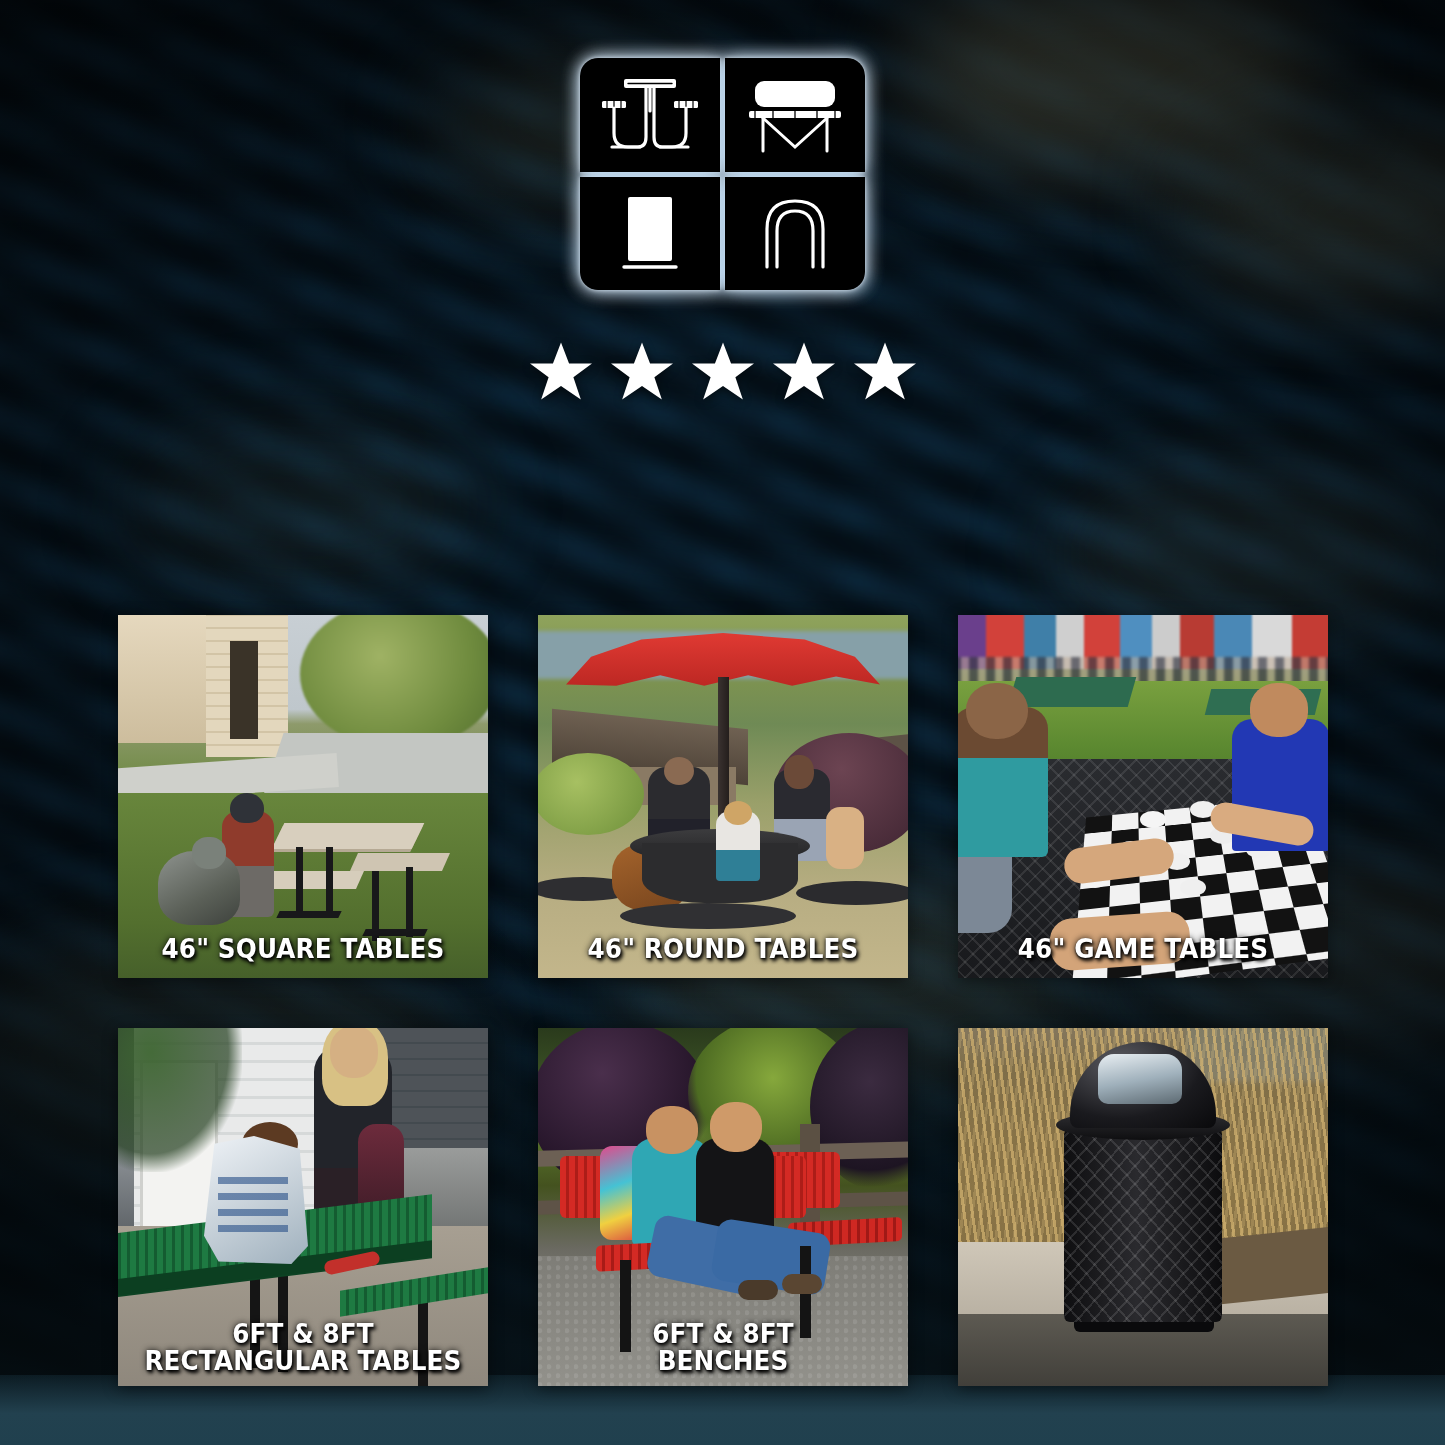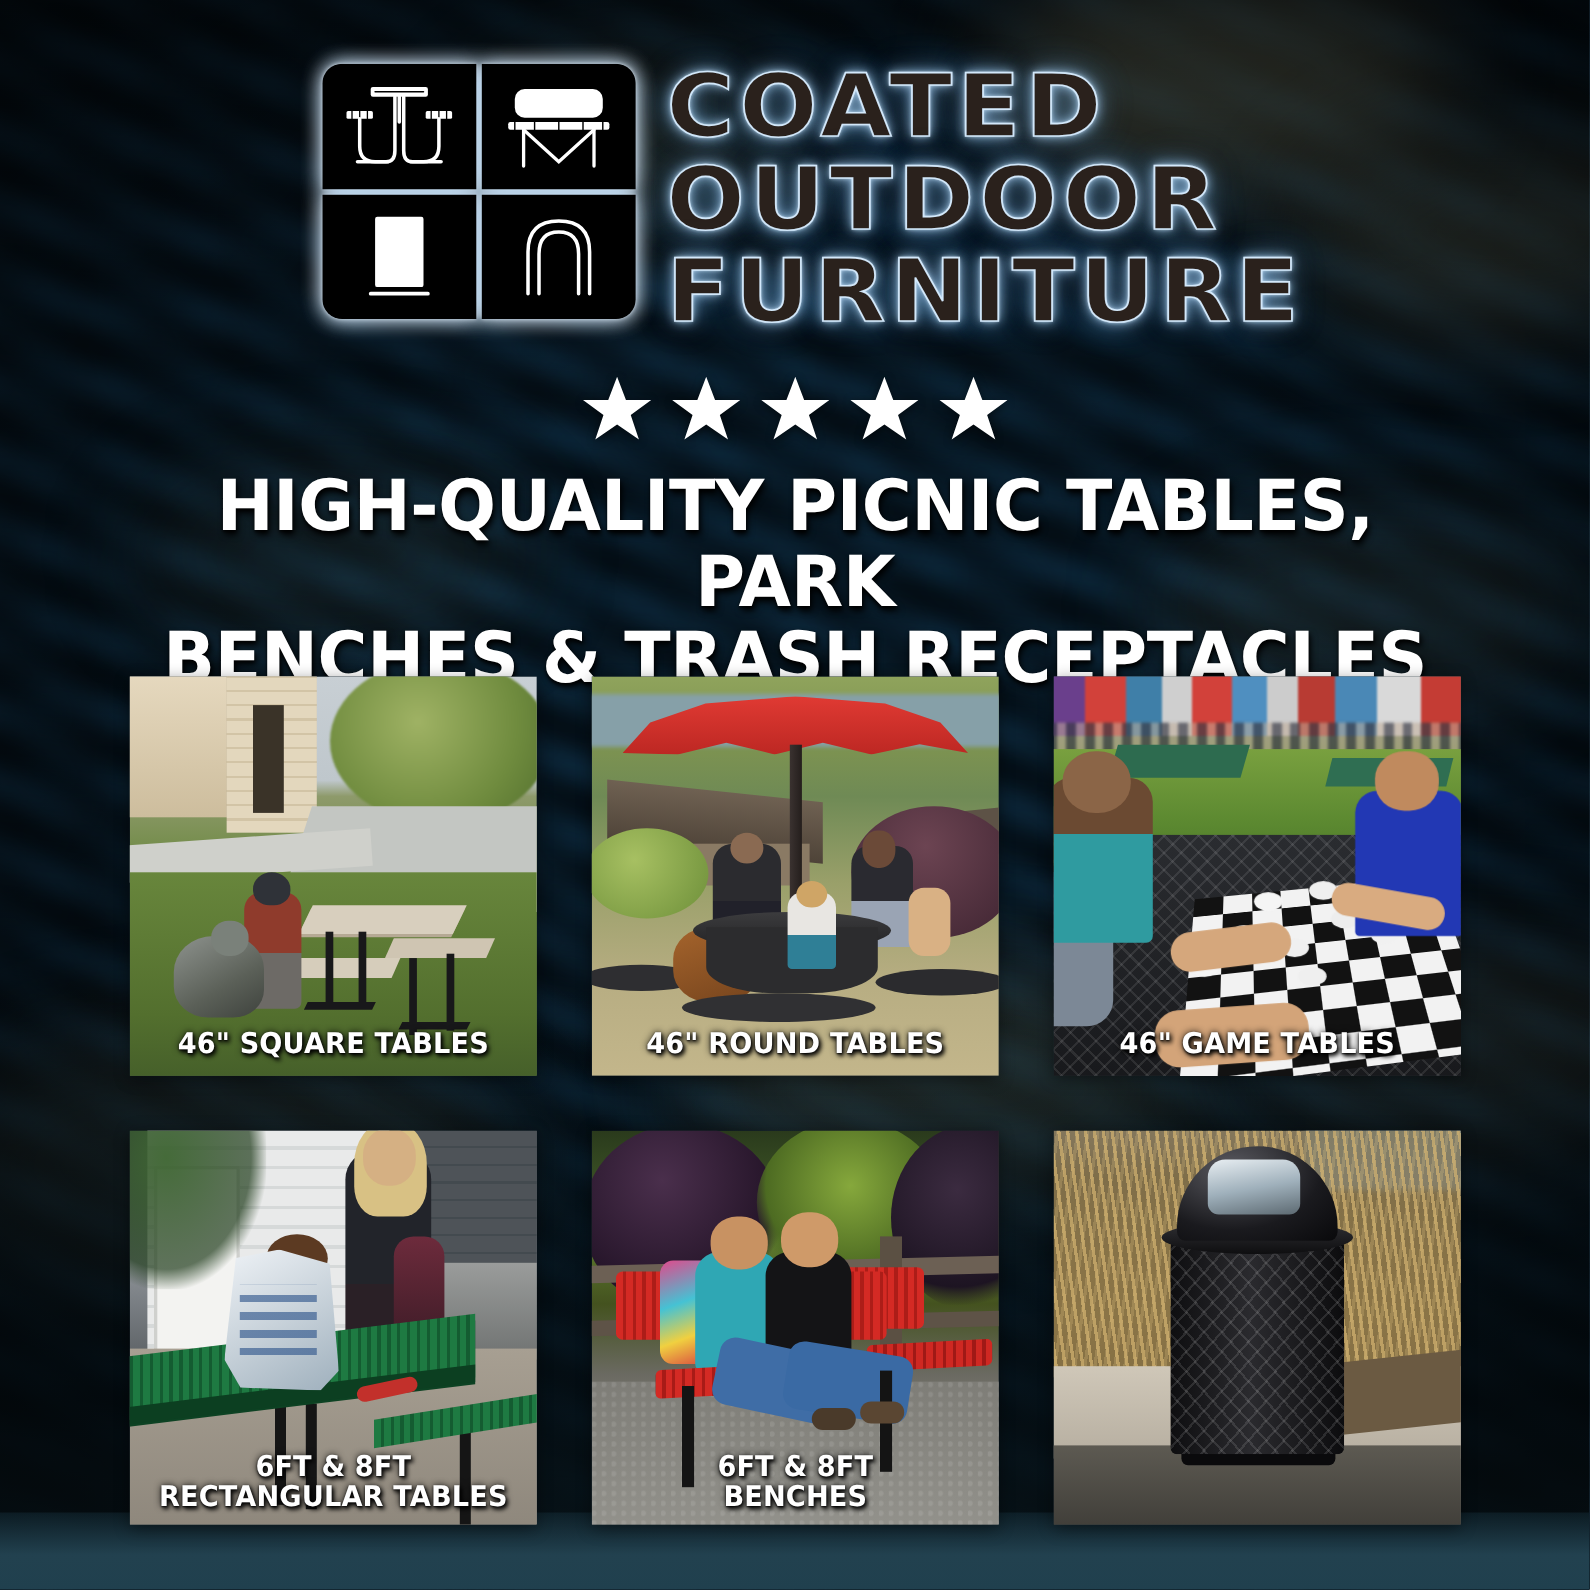--- a/index.html
+++ b/index.html
@@ -387,49 +387,40 @@
       </div>
 
       <div class="logo-cell">
         <svg width="104" height="88" viewBox="0 0 104 88" fill="none" stroke="#fff" stroke-width="3.2" stroke-linecap="round">
           <path d="M24 78 V40 Q24 12 52 12 Q80 12 80 40 V78"></path>
           <path d="M34 78 V42 Q34 22 52 22 Q70 22 70 42 V78"></path>
         </svg>
       </div>
     </div>
 
-    <div id="logo-words">
-      <div class="logo-line logo-l1">COATED</div>
-      <div class="logo-line logo-l2">OUTDOOR</div>
-      <div class="logo-line logo-l3">FURNITURE</div>
-    </div>
   </div>
 
   <div id="stars">
     <svg class="star" viewBox="0 0 50 48">
         <polygon points="25,1 31.5,18 50,18 35,29 41,47 25,36 9,47 15,29 0,18 18.5,18"></polygon>
       </svg>
     <svg class="star" viewBox="0 0 50 48">
         <polygon points="25,1 31.5,18 50,18 35,29 41,47 25,36 9,47 15,29 0,18 18.5,18"></polygon>
       </svg>
     <svg class="star" viewBox="0 0 50 48">
         <polygon points="25,1 31.5,18 50,18 35,29 41,47 25,36 9,47 15,29 0,18 18.5,18"></polygon>
       </svg>
     <svg class="star" viewBox="0 0 50 48">
         <polygon points="25,1 31.5,18 50,18 35,29 41,47 25,36 9,47 15,29 0,18 18.5,18"></polygon>
       </svg>
     <svg class="star" viewBox="0 0 50 48">
         <polygon points="25,1 31.5,18 50,18 35,29 41,47 25,36 9,47 15,29 0,18 18.5,18"></polygon>
       </svg>
   </div>
 
-  <div id="headline">
-    <span class="hl">HIGH-QUALITY PICNIC TABLES, PARK</span>
-    <span class="hl">BENCHES &amp; TRASH RECEPTACLES</span>
-  </div>
 
   <div id="grid">
 
     <div class="tile">
       <div class="tile-photo">
         <div class="sc s1">
           <div class="house"></div>
             <div class="stone"></div>
             <div class="door"></div>
           <div class="tree"></div>

